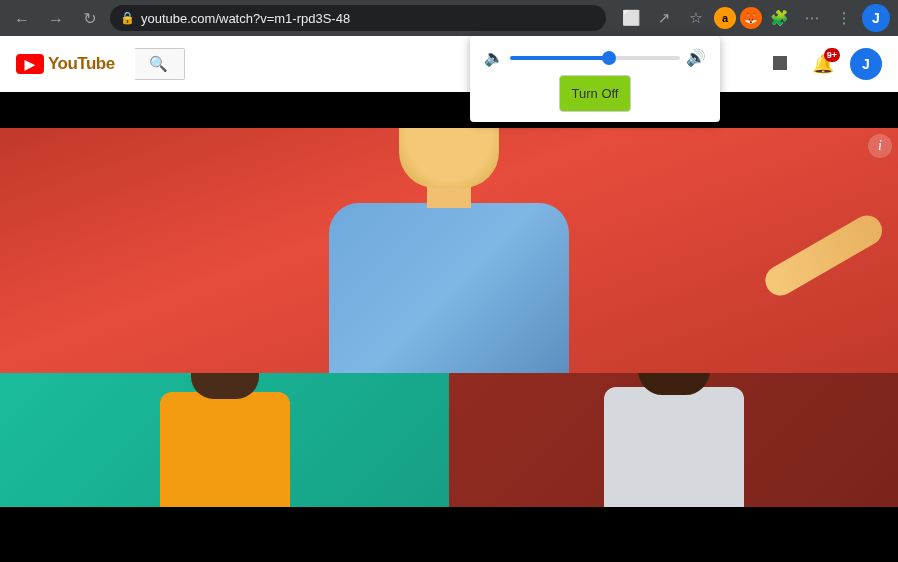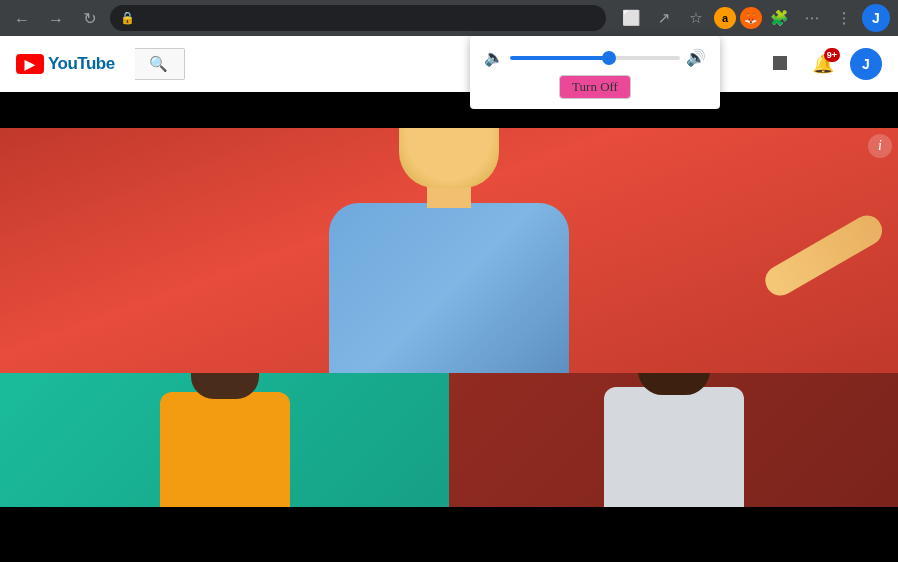--- a/index.html
+++ b/index.html
@@ -88,21 +88,21 @@
       display: flex; align-items: center; gap: 4px;
       margin-right: 8px;
     }
     .yt-logo-icon {
       background: #ff0000;
       border-radius: 4px;
       width: 28px; height: 20px;
       display: flex; align-items: center; justify-content: center;
       color: #fff; font-size: 14px;
     }
-    .yt-logo-text { font-size: 17px; font-weight: bold; color: #0369a1; letter-spacing: -0.5px; }
+    .yt-logo-text { font-size: 17px; font-weight: bold; color: #a16207; letter-spacing: -0.5px; }
 
     .yt-search-box {
       flex: 1;
       max-width: 440px;
       height: 32px;
       border: 1px solid #ccc;
       border-radius: 2px 0 0 2px;
       padding: 0 12px;
       font-size: 15px;
       outline: none;
@@ -195,28 +195,27 @@
       position: absolute;
       left: 58%;
       top: 50%;
       transform: translate(-50%, -50%);
       width: 14px; height: 14px;
       border-radius: 50%;
       background: #1a73e8;
     }
     .turn-off-btn {
       margin-top: 8px;
-      background: #ec4899;
+      background: #84cc16;
       border: 1px solid #ccc;
       border-radius: 4px;
-      padding: 3px 12px;
+      padding: 10px 12px;
       font-size: 13px;
       cursor: pointer;
       color: #333;
-      font-family: Liberation Serif, serif;
     }
 
     
     .video-area {
       width: 898px;
       height: 470px;
       position: relative;
       background: #000;
       overflow: hidden;
     }
@@ -367,20 +366,21 @@
   </style>
 </head>
 <body>
 
 <div class="browser-chrome">
   <button class="nav-btn">←</button>
   <button class="nav-btn">→</button>
   <button class="nav-btn">↻</button>
   <div class="address-bar-wrap">
     <span class="lock-icon">🔒</span>
+    <span class="address-text">youtube.com/watch?v=m1-rpd3S-48</span>
   </div>
   <div class="toolbar-icons">
     <button class="toolbar-icon-btn">⬜</button>
     <button class="toolbar-icon-btn">↗</button>
     <button class="toolbar-icon-btn">☆</button>
     <div class="amazon-badge">a</div>
     <div class="firefox-badge">🦊</div>
     <button class="toolbar-icon-btn">🧩</button>
     <button class="toolbar-icon-btn">⋯</button>
     <button class="toolbar-icon-btn">⋮</button>

